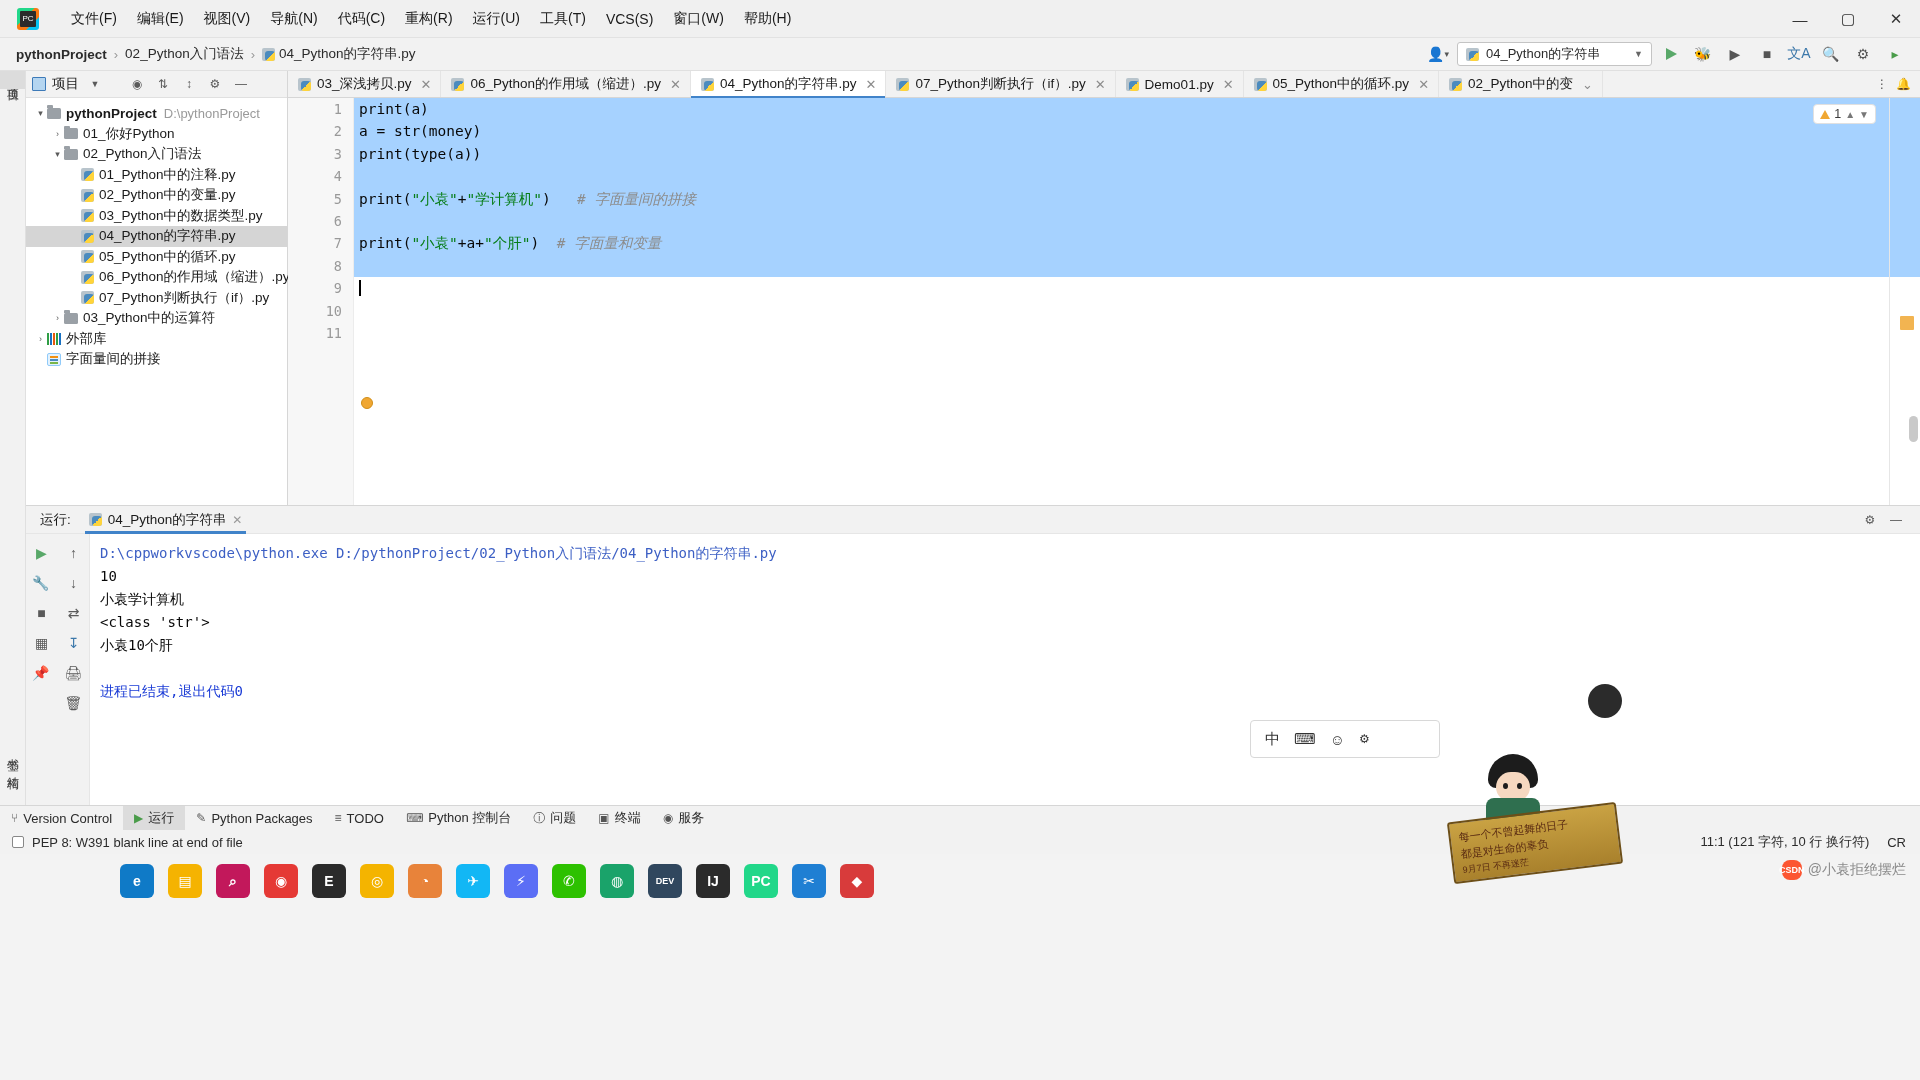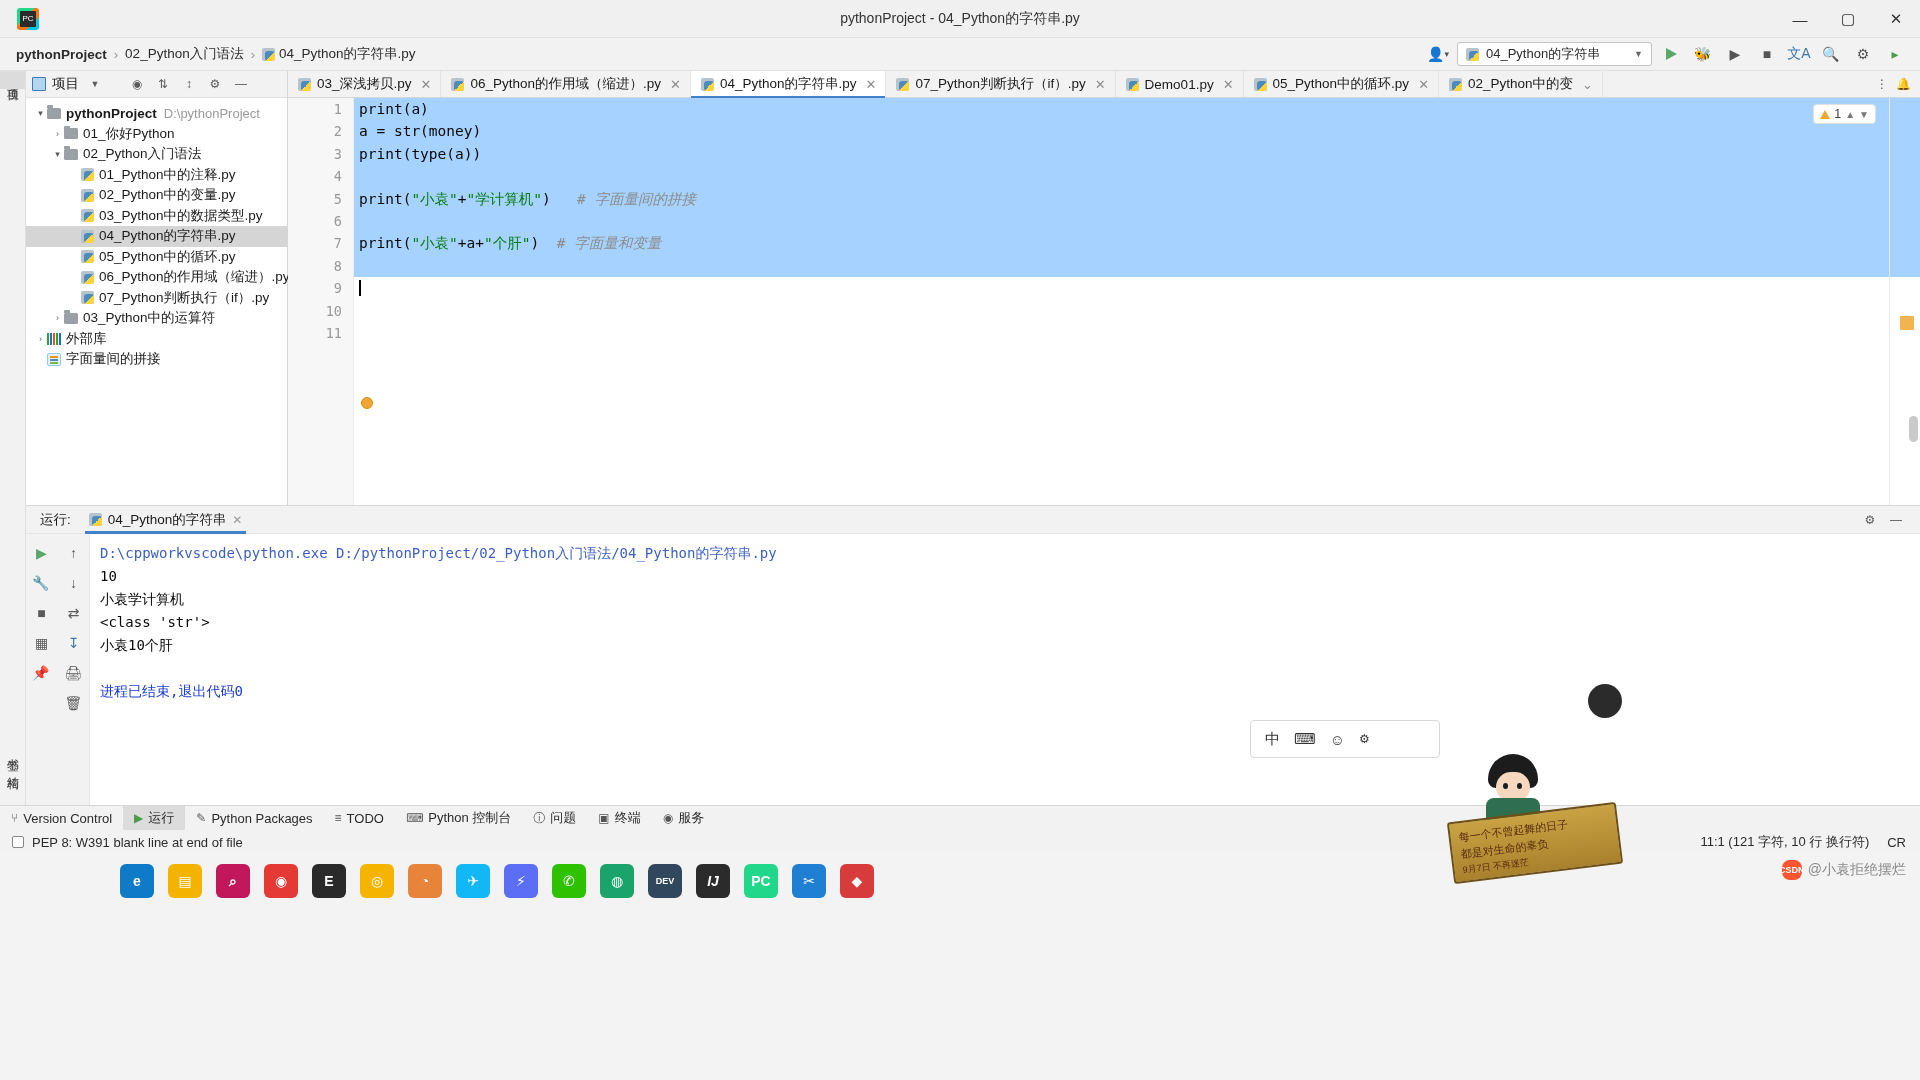--- a/index.html
+++ b/index.html
@@ -246,21 +246,33 @@
   }
   .csdn-logo { width:20px;height:20px;background:#fc5531;border-radius:8px;color:#fff;font-size:9px;display:flex;align-items:center;justify-content:center;font-weight:bold;}
 </style>
 </head>
 <body>
 
 <div id="app">
 
   <div class="titlebar">
     <div class="app-logo"></div>
-    <div class="win-title">pythonProject - 04_Python的字符串.py</div>
+    <div class="menu">
+      <div class="menu-item">文件(F)</div>
+      <div class="menu-item">编辑(E)</div>
+      <div class="menu-item">视图(V)</div>
+      <div class="menu-item">导航(N)</div>
+      <div class="menu-item">代码(C)</div>
+      <div class="menu-item">重构(R)</div>
+      <div class="menu-item">运行(U)</div>
+      <div class="menu-item">工具(T)</div>
+      <div class="menu-item">VCS(S)</div>
+      <div class="menu-item">窗口(W)</div>
+      <div class="menu-item">帮助(H)</div>
+    </div>
     <div class="win-ctrls">
       <div class="win-btn">—</div>
       <div class="win-btn">▢</div>
       <div class="win-btn close">✕</div>
     </div>
   </div>
 
   <div class="navbar">
     <div class="crumbs">
       <span class="crumb root">pythonProject</span>
@@ -556,22 +568,22 @@
         <div class="tbi" style="background: rgb(245, 179, 1);">▤</div>
         <div class="tbi" style="background: rgb(194, 24, 91);">⌕</div>
         <div class="tbi" style="background: rgb(229, 57, 53);">◉</div>
         <div class="tbi" style="background: rgb(42, 42, 42);">E</div>
         <div class="tbi" style="background: rgb(244, 180, 0);">◎</div>
         <div class="tbi" style="background: rgb(232, 131, 58);">◔</div>
         <div class="tbi" style="background: rgb(18, 183, 245);">✈</div>
         <div class="tbi" style="background: rgb(91, 110, 245);">⚡</div>
         <div class="tbi" style="background: rgb(45, 193, 0);">✆</div>
         <div class="tbi" style="background: rgb(26, 163, 106);">◍</div>
-        <div class="tbi" style="background: rgb(48, 71, 94); font-size: 9px; border-radius: 7px;">DEV</div>
-        <div class="tbi" style="background: rgb(43, 43, 43); font-style: italic;">IJ</div>
+        <div class="tbi" style="background: rgb(48, 71, 94); font-size: 9px;">DEV</div>
+        <div class="tbi" style="background: rgb(43, 43, 43);">IJ</div>
         <div class="tbi" style="background: rgb(33, 215, 137);">PC</div>
         <div class="tbi" style="background: rgb(31, 127, 211);">✂</div>
         <div class="tbi" style="background: rgb(216, 59, 59);">◆</div>
       </div>
 
     <div class="chara">
       <div class="chara-body">
         <div class="chara-hair"></div>
         <div class="chara-face">
           <div class="chara-eye" style="left:7px;"></div>

